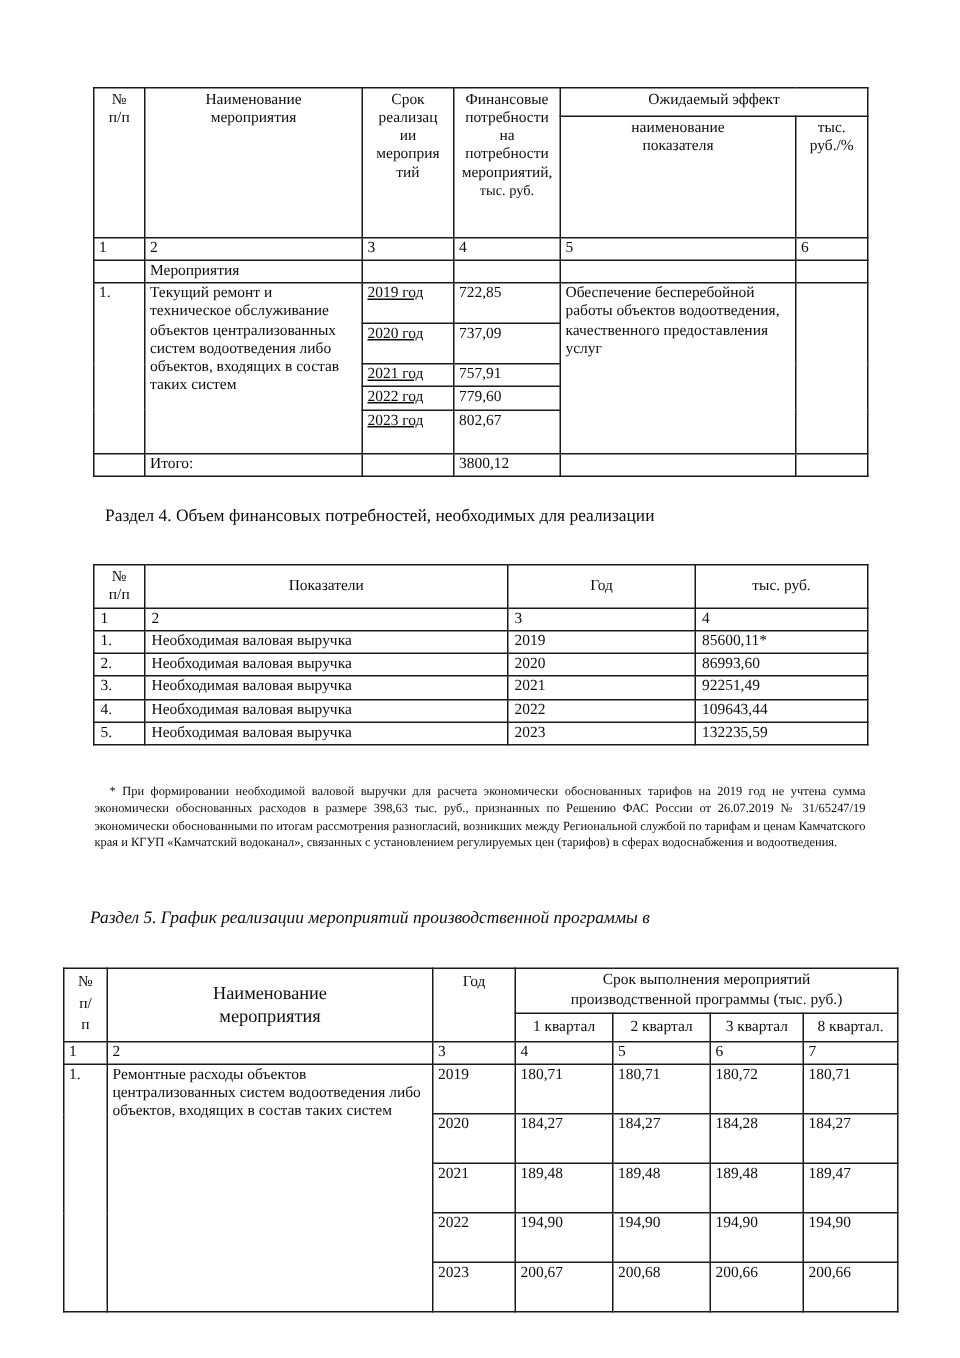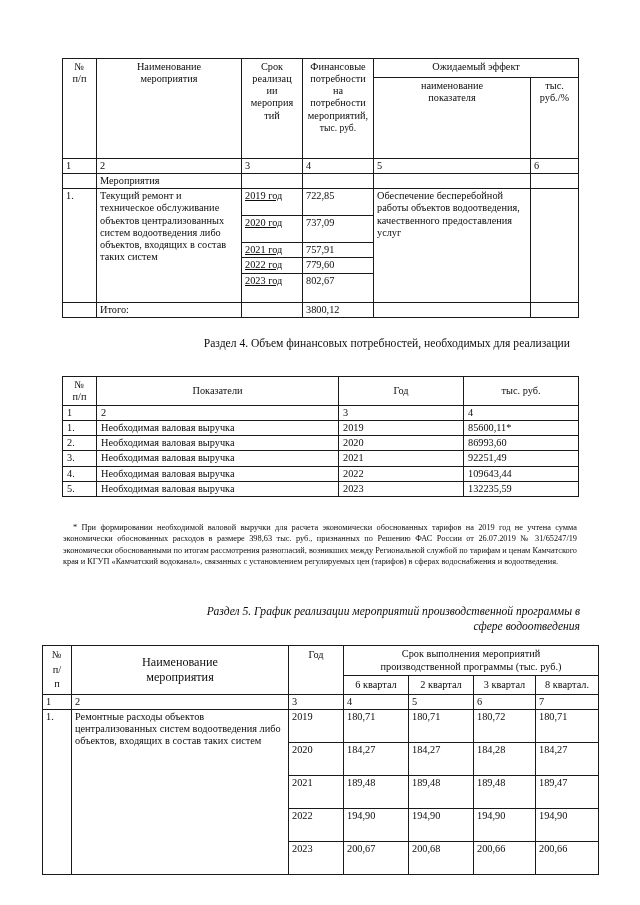--- a/index.html
+++ b/index.html
@@ -48,21 +48,21 @@
     width: 516px;
   }
   #table1 td { font-size: 10.3px; }
   #table1 .hdr { text-align: center; vertical-align: top; padding-top: 2px; }
   #table1 .tallhdr { height: 96px; }
   #table1 .smallunit { font-size: 9.6px; }
 
   
   .section-heading {
     position: absolute;
-    text-align: right;
+    text-align: left;
     font-size: 11.6px;
     line-height: 1.32;
   }
   #heading4 { left: 70px; top: 336px; width: 500px; }
   #heading5 { left: 60px; top: 604px; width: 520px; font-style: italic; }
 
   
   #table2 {
     position: absolute;
     left: 62px;
@@ -261,21 +261,20 @@
         <td class="c">2023</td>
         <td class="c">132235,59</td>
       </tr>
     </tbody>
   </table>
 
   <div id="footnote">* При формировании необходимой валовой выручки для расчета экономически обоснованных тарифов на 2019 год не учтена сумма экономически обоснованных расходов в размере 398,63 тыс. руб., признанных по Решению ФАС России от 26.07.2019 № 31/65247/19 экономически обоснованными по итогам рассмотрения разногласий, возникших между Региональной службой по тарифам и ценам Камчатского края и КГУП «Камчатский водоканал», связанных с установлением регулируемых цен (тарифов) в сферах водоснабжения и водоотведения.</div>
 
   <div class="section-heading" id="heading5">
     <div>Раздел 5. График реализации мероприятий производственной программы в</div>
-    <div>сфере водоотведения</div>
   </div>
 
   <table class="doc" id="table3">
     <colgroup>
       <col style="width:29px">
       <col style="width:217px">
       <col style="width:55px">
       <col style="width:65px">
       <col style="width:65px">
       <col style="width:62px">
@@ -292,21 +291,21 @@
           <div>Наименование</div>
           <div>мероприятия</div>
         </td>
         <td class="hdr" rowspan="2" style="vertical-align:top;padding-top:3px">Год</td>
         <td class="hdr" colspan="4">
           <div>Срок выполнения мероприятий</div>
           <div>производственной программы (тыс. руб.)</div>
         </td>
       </tr>
       <tr>
-        <td class="hdr" style="height:16px">6 квартал</td>
+        <td class="hdr" style="height:16px">1 квартал</td>
         <td class="hdr">2 квартал</td>
         <td class="hdr">3 квартал</td>
         <td class="hdr">8 квартал.</td>
       </tr>
       <tr class="numrow">
         <td>1</td>
         <td>2</td>
         <td>3</td>
         <td>4</td>
         <td>5</td>

